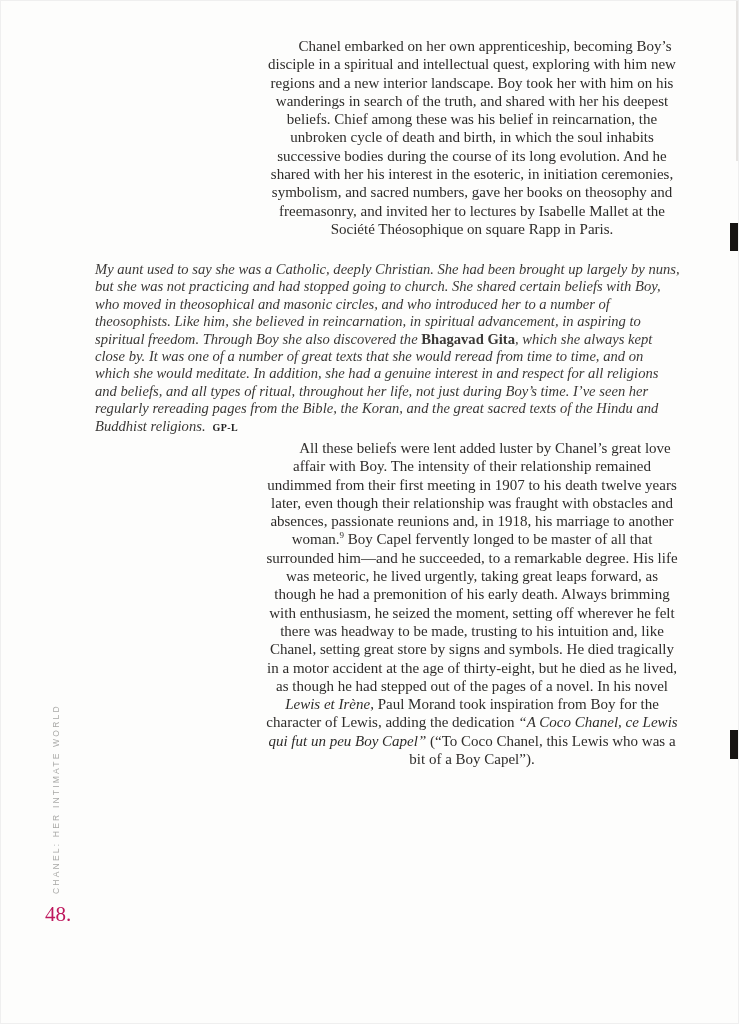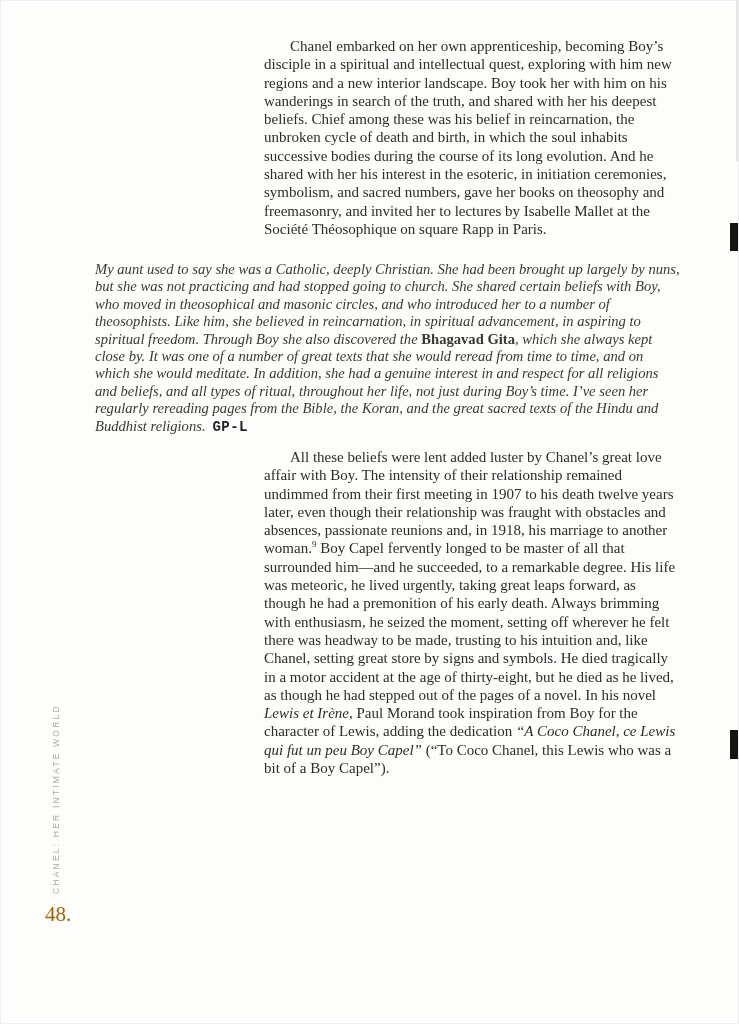--- a/index.html
+++ b/index.html
@@ -22,24 +22,24 @@
   
   .body-para {
     position: absolute;
     left: 263px;
     width: 416px;
     margin: 0;
     font-size: 15px;
     line-height: 18.3px;
     text-indent: 26px;
     color: #2e2c2a;
-    text-align: left;
+    text-align: center;
   }
   .para-1 { top: 36px; }
-  .para-2 { top: 447px; }
+  .para-2 { top: 438px; }
 
   .body-para sup {
     font-size: 9px;
     line-height: 0;
     vertical-align: super;
   }
   .italic { font-style: italic; }
 
   
   .quote-block {
@@ -50,23 +50,23 @@
     margin: 0;
     font-size: 14.6px;
     line-height: 17.4px;
     font-style: italic;
     color: #3a3836;
     text-align: left;
   }
   .quote-block .roman { font-style: normal; font-weight: bold; }
   .quote-attrib {
     font-style: normal;
-    font-family: Liberation Mono, monospace;
+    font-family: Liberation Serif, serif;
     font-weight: 700;
-    font-size: 14px;
+    font-size: 10px;
     letter-spacing: 0.4px;
     color: #222;
     margin-left: 7px;
     margin-top: 20px;
   }
 
   
   .spine-title {
     position: absolute;
     left: 50px;
@@ -80,21 +80,21 @@
     color: #a9a9a7;
   }
 
   
   .page-number {
     position: absolute;
     left: 44px;
     top: 901px;
     font-family: "Liberation Serif", serif;
     font-size: 21px;
-    color: #a16207;
+    color: #be185d;
   }
 
   
   .edge-mark {
     position: absolute;
     right: 0;
     background: #161412;
   }
   .edge-mark-1 { top: 222px; width: 8px; height: 28px; }
   .edge-mark-2 { top: 729px; width: 8px; height: 29px; }

